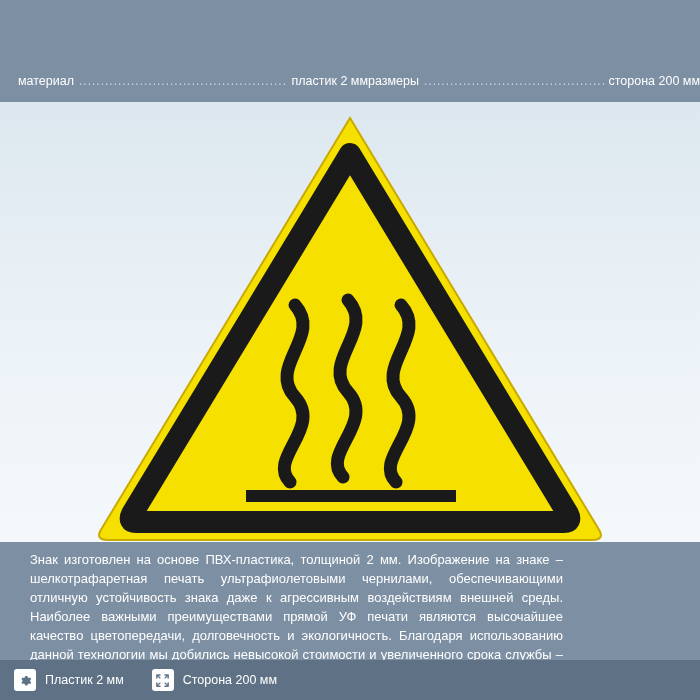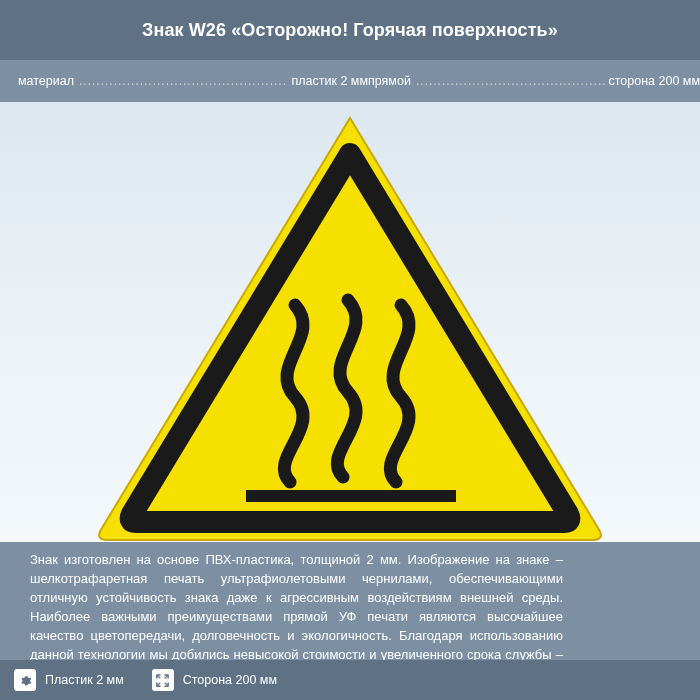--- a/index.html
+++ b/index.html
@@ -142,32 +142,29 @@
   .foot-label {
     color: #ffffff;
     font-size: 12.5px;
   }
 </style>
 </head>
 <body>
 
 <div class="page">
 
-  <div class="header">
-    <div class="header-title">Знак W26 «Осторожно! Горячая поверхность»</div>
-  </div>
 
   <div class="specs">
     <div class="spec left">
       <span class="spec-label">материал</span>
       <span class="dots">............................................................</span>
       <span class="spec-value">пластик 2 мм</span>
     </div>
     <div class="spec right">
-      <span class="spec-label">прямой</span>
+      <span class="spec-label">размеры</span>
       <span class="dots">............................................................</span>
       <span class="spec-value">сторона 200 мм</span>
     </div>
   </div>
 
   <div class="imagearea">
     <svg class="sign" width="520" height="432" viewBox="0 0 520 432">
 
       <path d="M260 8 L508 418 Q516 430 502 430 L18 430 Q4 430 12 418 Z" fill="#f5e000" stroke="#caa900" stroke-width="2"></path>
 

